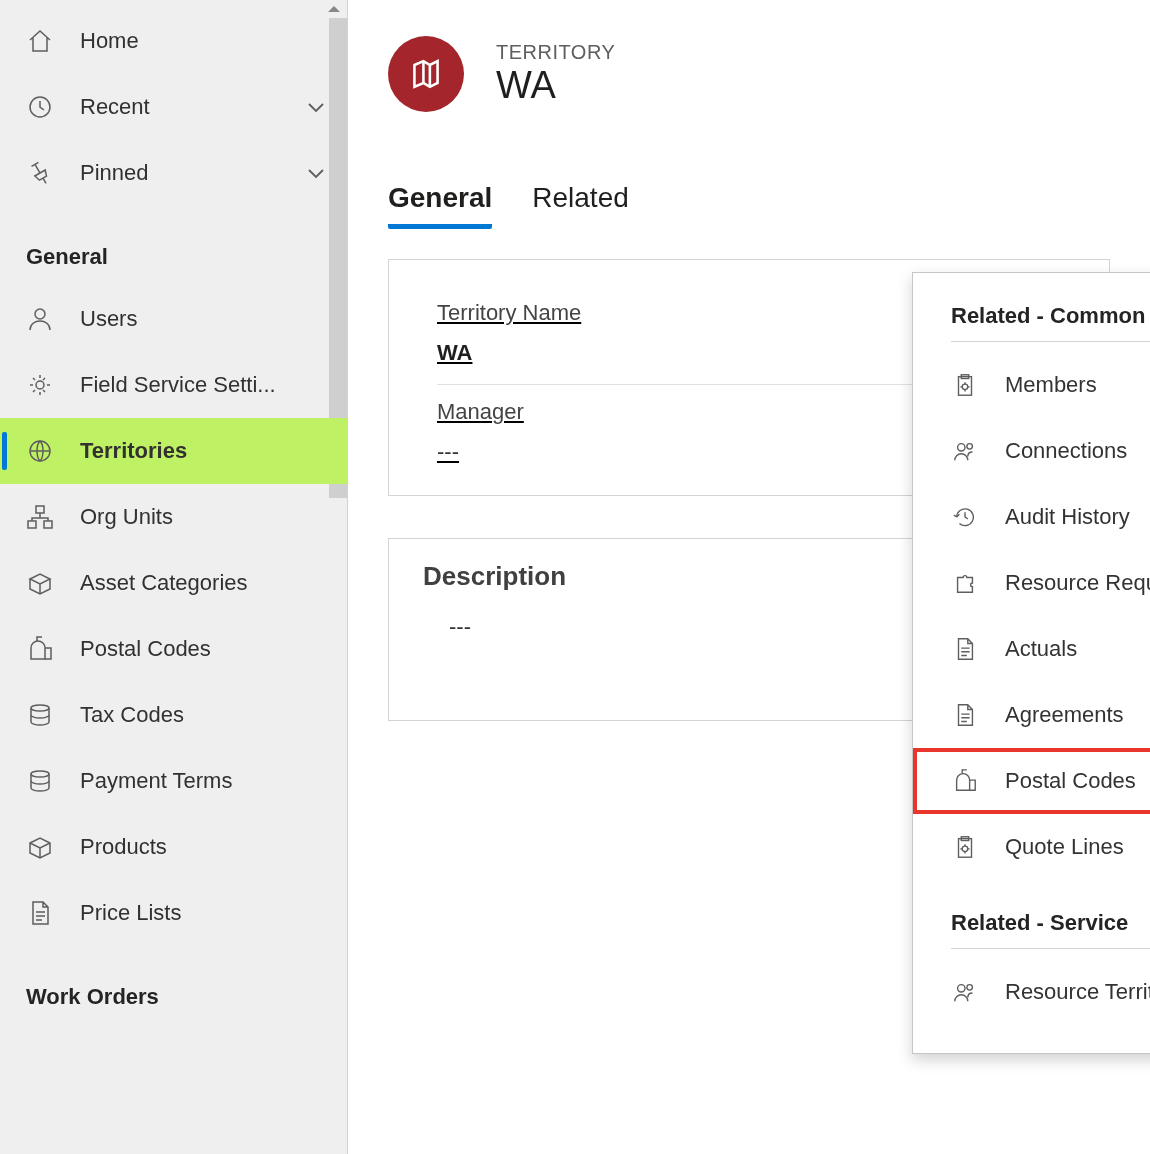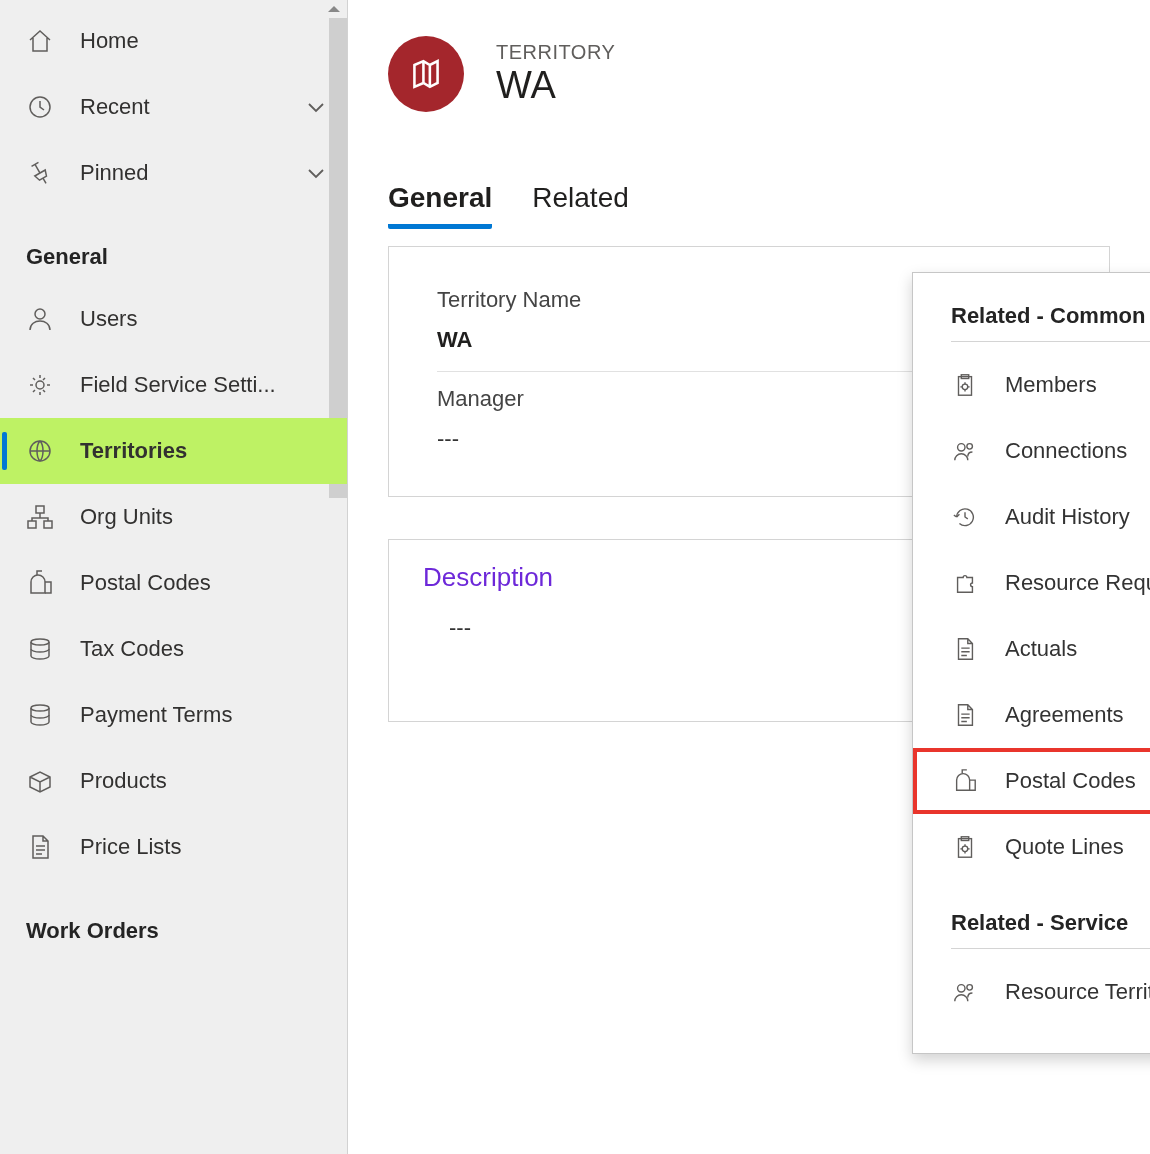--- a/index.html
+++ b/index.html
@@ -30,29 +30,29 @@
   .record-header { display: flex; align-items: center; gap: 32px; }
   .record-avatar { width: 76px; height: 76px; border-radius: 50%; background: #a4262c; display: flex; align-items: center; justify-content: center; }
   .record-avatar svg { width: 36px; height: 36px; stroke: #fff; stroke-width: 2; fill: none; }
   .record-heading .type { font-size: 20px; color: #605e5c; letter-spacing: 0.5px; }
   .record-heading .name { font-size: 38px; font-weight: 400; color: #201f1e; }
 
   .tabs { display: flex; gap: 40px; margin-top: 70px; }
   .tab { font-size: 28px; color: #201f1e; padding-bottom: 10px; cursor: pointer; }
   .tab.active { font-weight: 600; border-bottom: 5px solid #0078d4; border-radius: 2px; }
 
-  .form-card { border: 1px solid #d4d4d4; margin-top: 17px; padding: 26px 48px 26px 48px; }
+  .form-card { border: 1px solid #d4d4d4; margin-top: 30px; padding: 26px 48px 12px 48px; text-decoration: underline; }
   .field { padding: 14px 0 18px 0; border-bottom: 1px solid #e1e1e1; }
   .field:last-child { border-bottom: none; }
   .field-label { font-size: 22px; color: #444; margin-bottom: 14px; }
   .field-value { font-size: 22px; color: #201f1e; font-weight: 600; }
   .field-value.dash { font-weight: 400; color: #333; }
 
   .desc-card { border: 1px solid #d4d4d4; margin-top: 42px; padding: 22px 48px 80px 34px; }
-  .desc-title { font-size: 26px; color: #6d28d9; }
+  .desc-title { font-size: 26px; color: #404040; font-weight: bold; }
   .desc-value { font-size: 22px; color: #333; margin-top: 22px; margin-left: 26px; }
 
   
   .dropdown { position: absolute; left: 564px; top: 272px; width: 448px; background: #fff; border: 1px solid #c6c6c6; box-shadow: 0 6px 14px rgba(0,0,0,0.18); padding: 30px 0 28px 0; }
   .dd-section-title { font-size: 22px; font-weight: 600; color: #242424; padding: 0 38px 12px 38px; }
   .dd-divider { height: 1px; background: #d4d4d4; margin: 0 38px 10px 38px; }
   .dd-item { display: flex; align-items: center; gap: 26px; height: 66px; padding: 0 38px; cursor: pointer; font-size: 22px; color: #333; }
   .dd-item .dd-icon { width: 28px; height: 28px; flex: 0 0 28px; display: inline-flex; align-items: center; justify-content: center; }
   .dd-item .dd-icon svg { width: 26px; height: 26px; stroke: #605e5c; stroke-width: 1.5; fill: none; }
   .dd-item.highlighted { outline: 4px solid #e9352c; outline-offset: -4px; }
@@ -139,20 +139,28 @@
               <rect x="2" y="18" width="8" height="7"></rect>
               <rect x="18" y="18" width="8" height="7"></rect>
               <path d="M14 10v5M6 18v-3h16v3"></path>
             </svg>
           </span>
       <span class="nav-label">Org Units</span>
     </div>
         <div class="nav-item">
       <span class="nav-icon">
             <svg viewBox="0 0 28 28">
+              <path d="M4 10 L14 5 L24 10 L14 15 Z M4 10 V20 L14 25 L24 20 V10 M14 15 V25"></path>
+            </svg>
+          </span>
+      <span class="nav-label">Asset Categories</span>
+    </div>
+        <div class="nav-item">
+      <span class="nav-icon">
+            <svg viewBox="0 0 28 28">
               <path d="M5 13 a7 7 0 0 1 14 0 V24 H5 Z"></path>
               <path d="M19 13 H25 V24 H19"></path>
               <path d="M11 6 V2 H16"></path>
             </svg>
           </span>
       <span class="nav-label">Postal Codes</span>
     </div>
         <div class="nav-item">
       <span class="nav-icon">
             <svg viewBox="0 0 28 28">

